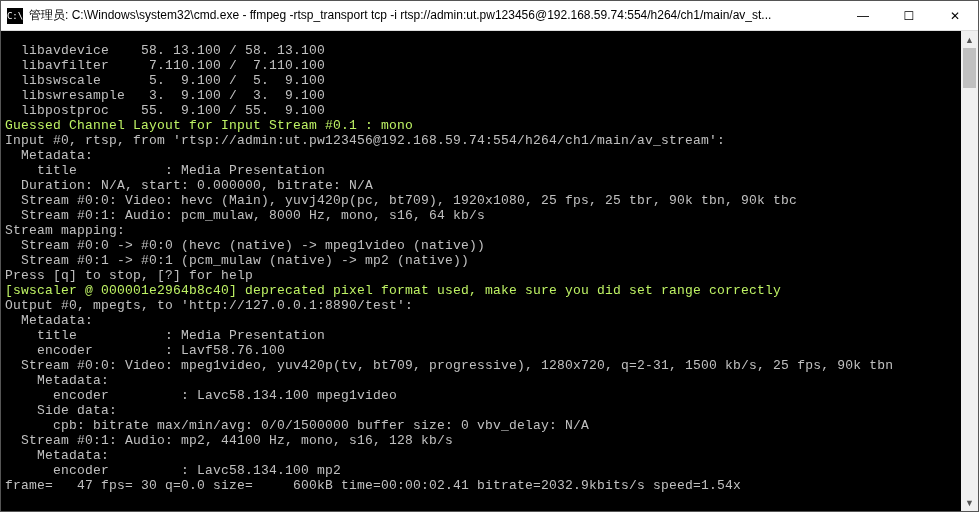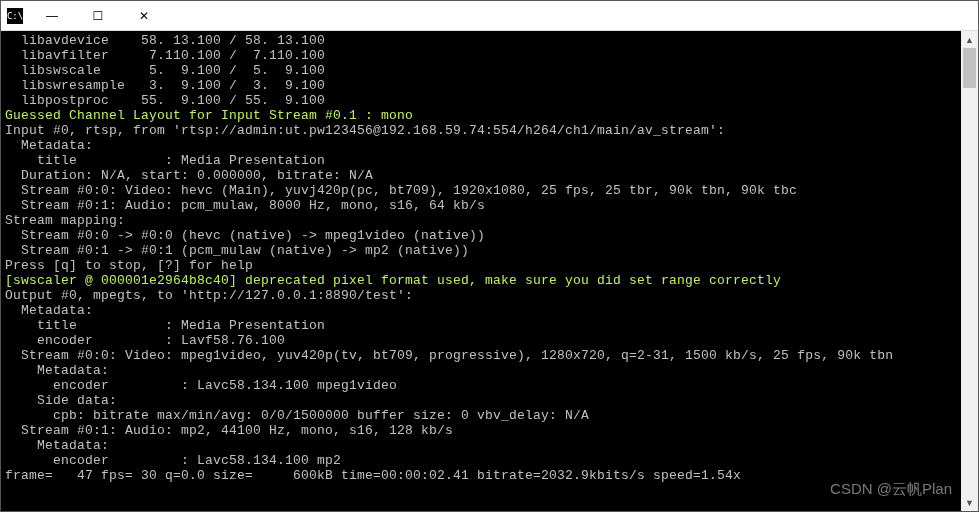--- a/index.html
+++ b/index.html
@@ -4,44 +4,44 @@
 <style>
 * { margin: 0; padding: 0; box-sizing: border-box; }
 body { width: 979px; height: 512px; font-family: "Segoe UI", Tahoma, sans-serif; background: #fff; overflow: hidden; }
 .window { width: 979px; height: 512px; border: 1px solid #555; display: flex; flex-direction: column; }
 .titlebar { height: 30px; background: #fff; display: flex; align-items: center; padding-left: 6px; border-bottom: 1px solid #ddd; }
 .titlebar-icon { width: 16px; height: 16px; background: #000; color: #fff; font-size: 9px; display: flex; align-items: center; justify-content: center; margin-right: 6px; font-family: Consolas, monospace; }
 .titlebar-text { font-size: 12px; color: #000; flex: 1; white-space: nowrap; overflow: hidden; text-overflow: ellipsis; }
 .win-controls { display: flex; height: 100%; }
 .win-btn { width: 46px; height: 100%; display: flex; align-items: center; justify-content: center; font-size: 12px; cursor: pointer; }
 .terminal-wrap { flex: 1; display: flex; background: #000; position: relative; }
-.terminal { flex: 1; padding: 2px 4px; font-family: Consolas, "Courier New", monospace; font-size: 13px; line-height: 15px; color: #c0c0c0; white-space: pre; overflow: hidden; letter-spacing: 0.2px; }
+.terminal { flex: 1; padding: 12px 4px; font-family: Consolas, "Courier New", monospace; font-size: 13px; line-height: 15px; color: #c0c0c0; white-space: pre; overflow: hidden; letter-spacing: 0.2px; }
 .yellow { color: #bef264; }
 .scrollbar { width: 17px; background: #f0f0f0; display: flex; flex-direction: column; }
 .sb-arrow { height: 17px; background: #f0f0f0; display: flex; align-items: center; justify-content: center; font-size: 9px; color: #555; cursor: pointer; }
 .sb-track { flex: 1; background: #f0f0f0; position: relative; }
 .sb-thumb { position: absolute; left: 2px; right: 2px; top: 0; height: 40px; background: #c0c0c0; }
 .watermark { position: absolute; right: 26px; bottom: 12px; color: rgba(200,200,200,0.6); font-size: 15px; font-family: sans-serif; pointer-events: none; }
 </style>
 </head>
 <body>
 
 <div class="window">
   <div class="titlebar">
     <div class="titlebar-icon">C:\</div>
+    <div class="titlebar-text">管理员: C:\Windows\system32\cmd.exe - ffmpeg  -rtsp_transport tcp -i rtsp://admin:ut.pw123456@192.168.59.74:554/h264/ch1/main/av_st...</div>
     <div class="win-controls">
       <div class="win-btn">—</div>
       <div class="win-btn">☐</div>
       <div class="win-btn close">✕</div>
     </div>
   </div>
   <div class="terminal-wrap">
     <div class="terminal" id="terminal"><div>  libavdevice    58. 13.100 / 58. 13.100</div><div>  libavfilter     7.110.100 /  7.110.100</div><div>  libswscale      5.  9.100 /  5.  9.100</div><div>  libswresample   3.  9.100 /  3.  9.100</div><div>  libpostproc    55.  9.100 / 55.  9.100</div><div class="yellow">Guessed Channel Layout for Input Stream #0.1 : mono</div><div>Input #0, rtsp, from 'rtsp://admin:ut.pw123456@192.168.59.74:554/h264/ch1/main/av_stream':</div><div>  Metadata:</div><div>    title           : Media Presentation</div><div>  Duration: N/A, start: 0.000000, bitrate: N/A</div><div>  Stream #0:0: Video: hevc (Main), yuvj420p(pc, bt709), 1920x1080, 25 fps, 25 tbr, 90k tbn, 90k tbc</div><div>  Stream #0:1: Audio: pcm_mulaw, 8000 Hz, mono, s16, 64 kb/s</div><div>Stream mapping:</div><div>  Stream #0:0 -&gt; #0:0 (hevc (native) -&gt; mpeg1video (native))</div><div>  Stream #0:1 -&gt; #0:1 (pcm_mulaw (native) -&gt; mp2 (native))</div><div>Press [q] to stop, [?] for help</div><div class="yellow">[swscaler @ 000001e2964b8c40] deprecated pixel format used, make sure you did set range correctly</div><div>Output #0, mpegts, to 'http://127.0.0.1:8890/test':</div><div>  Metadata:</div><div>    title           : Media Presentation</div><div>    encoder         : Lavf58.76.100</div><div>  Stream #0:0: Video: mpeg1video, yuv420p(tv, bt709, progressive), 1280x720, q=2-31, 1500 kb/s, 25 fps, 90k tbn</div><div>    Metadata:</div><div>      encoder         : Lavc58.134.100 mpeg1video</div><div>    Side data:</div><div>      cpb: bitrate max/min/avg: 0/0/1500000 buffer size: 0 vbv_delay: N/A</div><div>  Stream #0:1: Audio: mp2, 44100 Hz, mono, s16, 128 kb/s</div><div>    Metadata:</div><div>      encoder         : Lavc58.134.100 mp2</div><div>frame=   47 fps= 30 q=0.0 size=     600kB time=00:00:02.41 bitrate=2032.9kbits/s speed=1.54x</div></div>
     <div class="scrollbar">
       <div class="sb-arrow">▲</div>
       <div class="sb-track">
         <div class="sb-thumb"></div>
       </div>
       <div class="sb-arrow">▼</div>
     </div>
-    <div class="watermark">CSDN @云帆Plan</div>
   </div>
 </div>
 
 </body></html>

